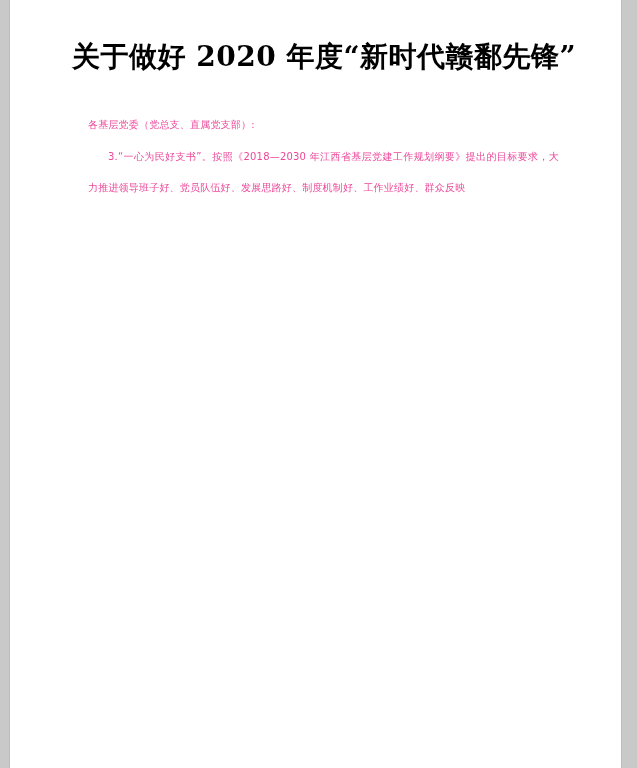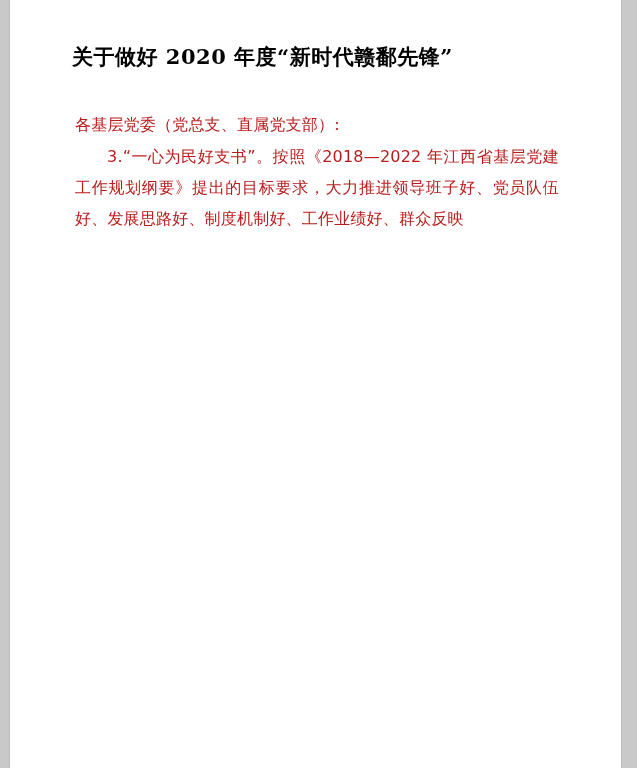--- a/index.html
+++ b/index.html
@@ -26,42 +26,43 @@
   .page {
     position: relative;
     width: 611px;
     height: 768px;
     background: #ffffff;
     box-sizing: border-box;
     padding: 26px 62px 0 62px;
     box-shadow: 0 0 0 1px #bdbdbd;
   }
   .doc-title {
+    text-align: center;
     font-family: "DejaVu Serif", "Liberation Serif", serif;
     font-weight: bold;
-    font-size: 21px;
+    font-size: 28px;
     line-height: 33px;
     letter-spacing: 0.5px;
     color: #000000;
     margin: 0;
     padding-top: 14px;
   }
   .title-line {
     display: block;
     white-space: nowrap;
   }
   .body-block {
     margin-top: 36px;
   }
   p.para {
     font-family: "DejaVu Sans", "Liberation Sans", sans-serif;
-    font-size: 16px;
+    font-size: 10px;
     line-height: 31px;
-    color: #b91c1c;
-    margin: 0 0 1px 3px;
+    color: #ec4899;
+    margin: 0 0 1px 16px;
     text-align: justify;
     text-justify: inter-ideograph;
     letter-spacing: 0.2px;
   }
   p.indent {
     text-indent: 2em;
   }
   p.heading {
     text-indent: 2em;
     font-weight: bold;
@@ -72,17 +73,17 @@
 
 <div class="page-shell">
   <div class="page">
 
     <h1 class="doc-title">
       <span class="title-line">关于做好 2020 年度“新时代赣鄱先锋”</span>
     </h1>
 
     <div class="body-block">
       <p class="para">各基层党委（党总支、直属党支部）:</p>
-      <p class="para indent">3.“一心为民好支书”。按照《2018—2022 年江西省基层党建工作规划纲要》提出的目标要求，大力推进领导班子好、党员队伍好、发展思路好、制度机制好、工作业绩好、群众反映</p>
+      <p class="para indent">3.“一心为民好支书”。按照《2018—2030 年江西省基层党建工作规划纲要》提出的目标要求，大力推进领导班子好、党员队伍好、发展思路好、制度机制好、工作业绩好、群众反映</p>
     </div>
 
   </div>
 </div>
 
 </body></html>

